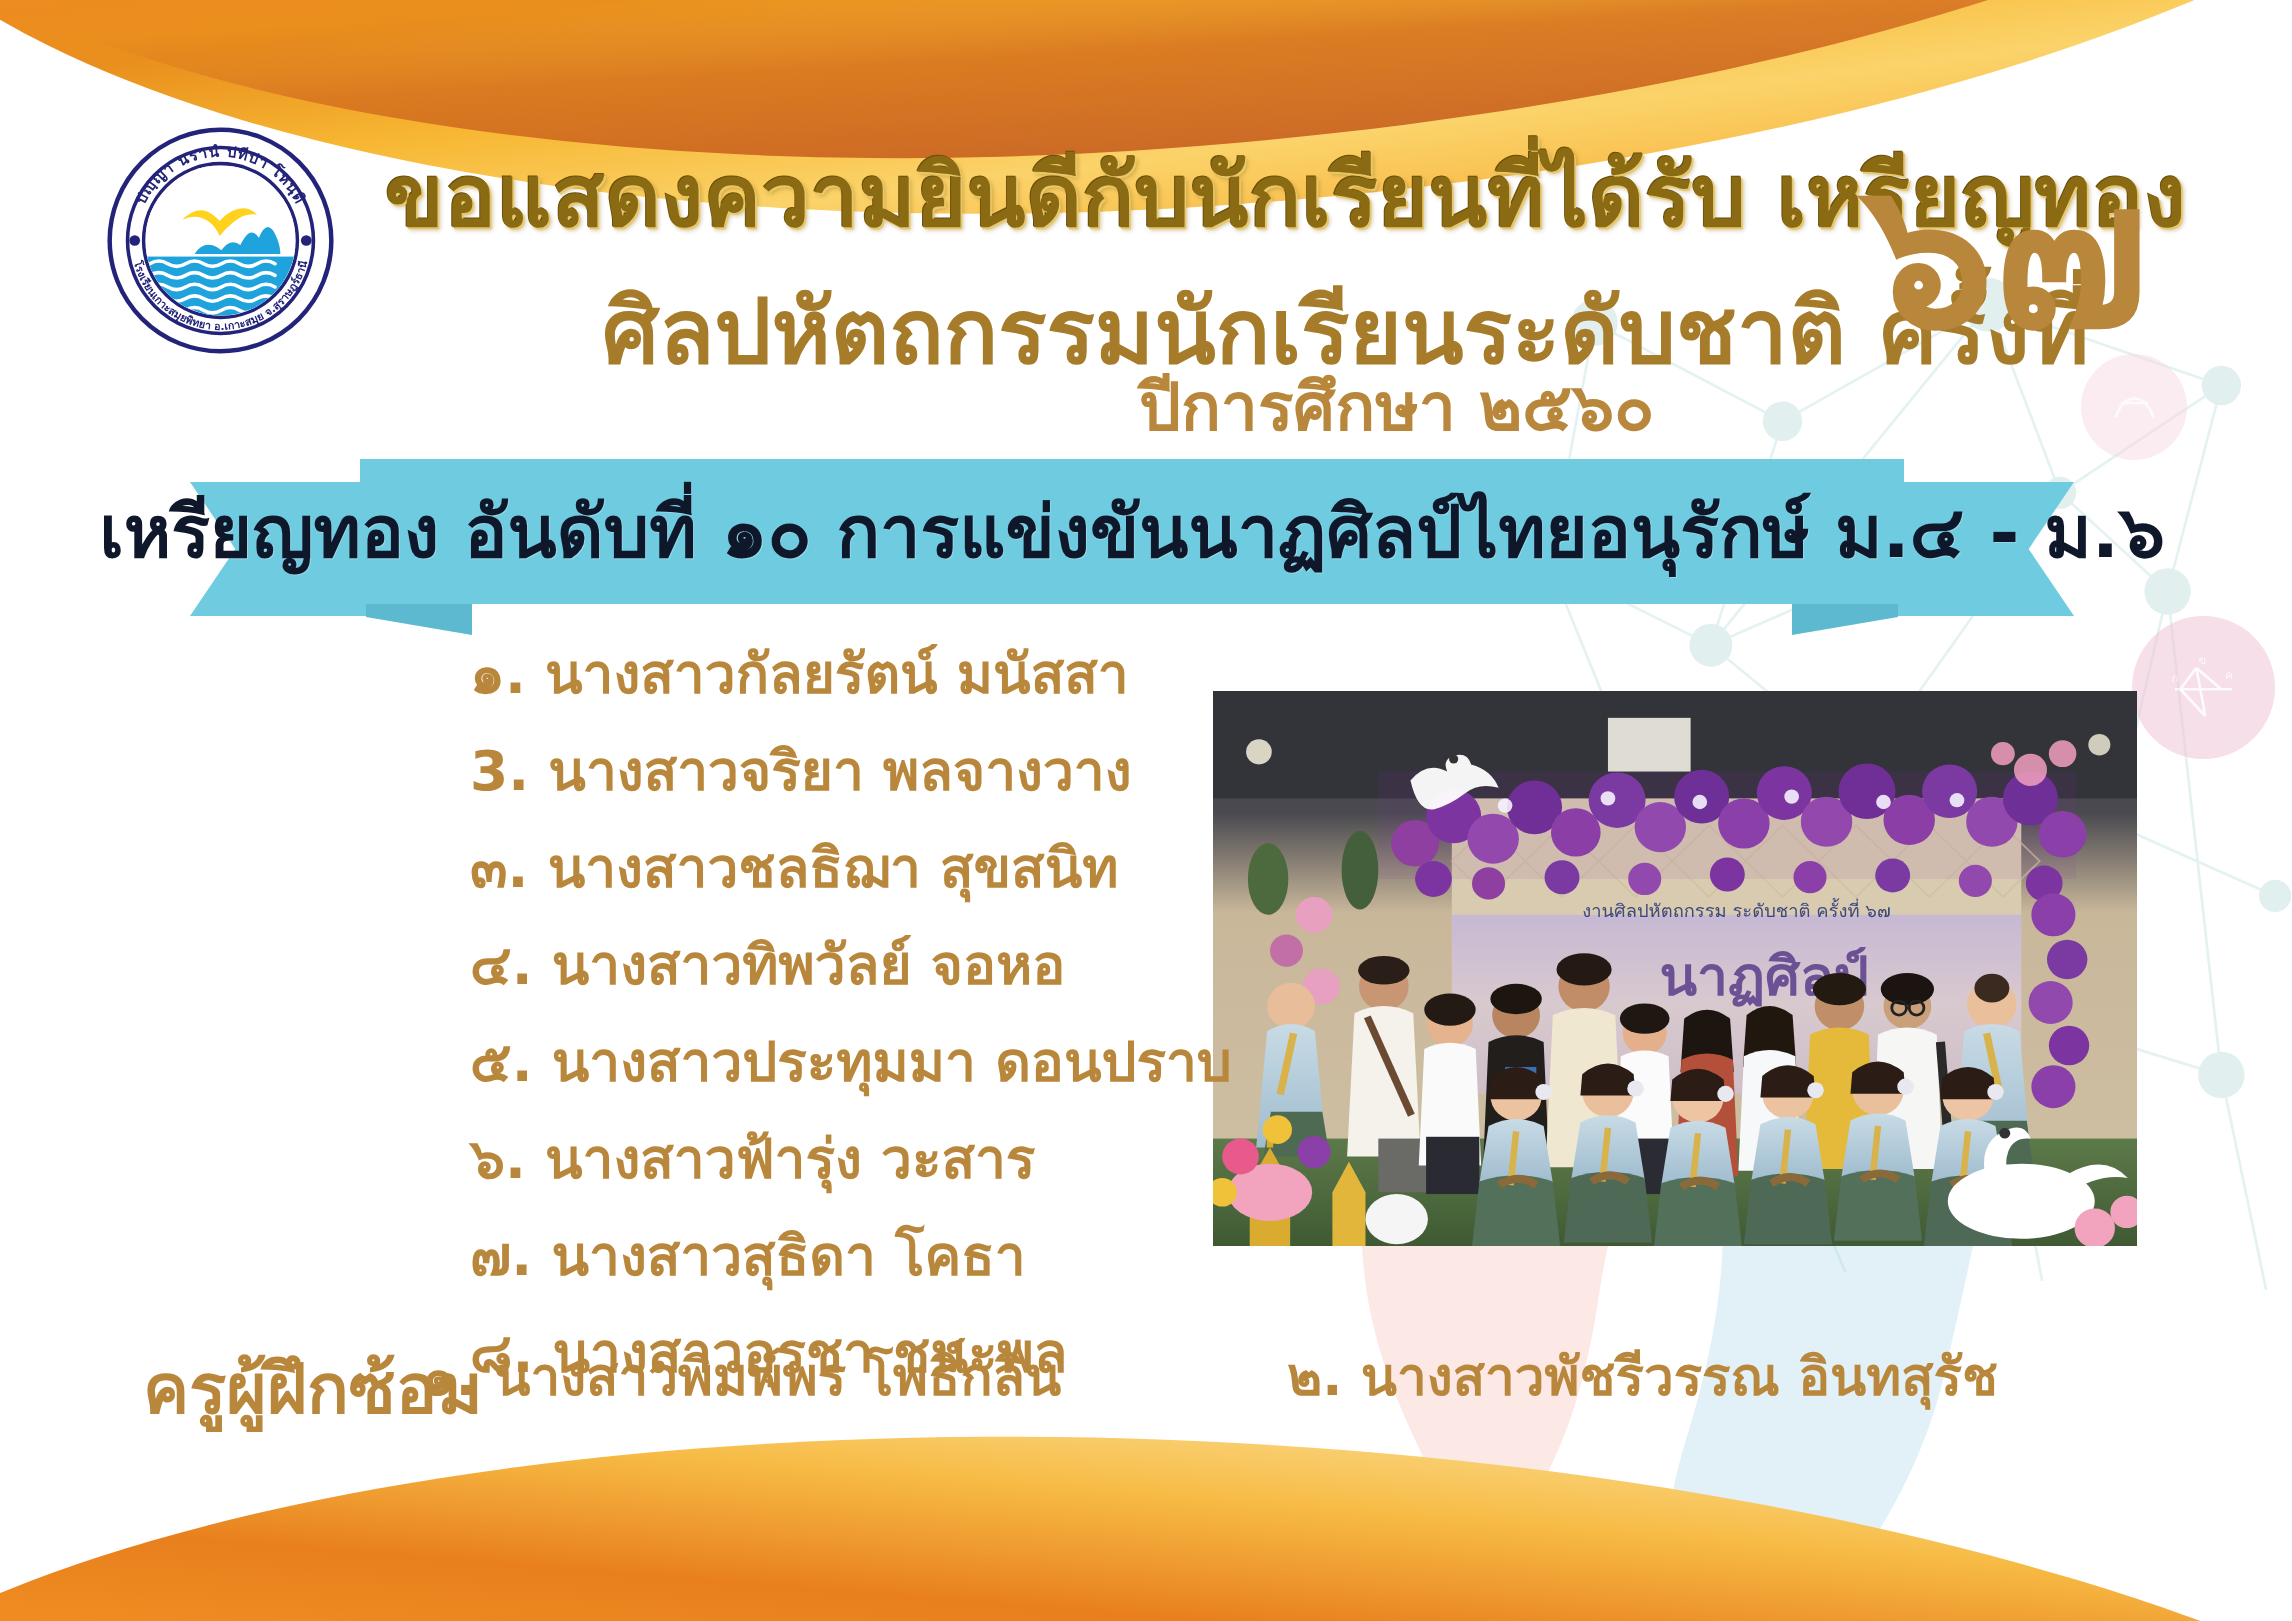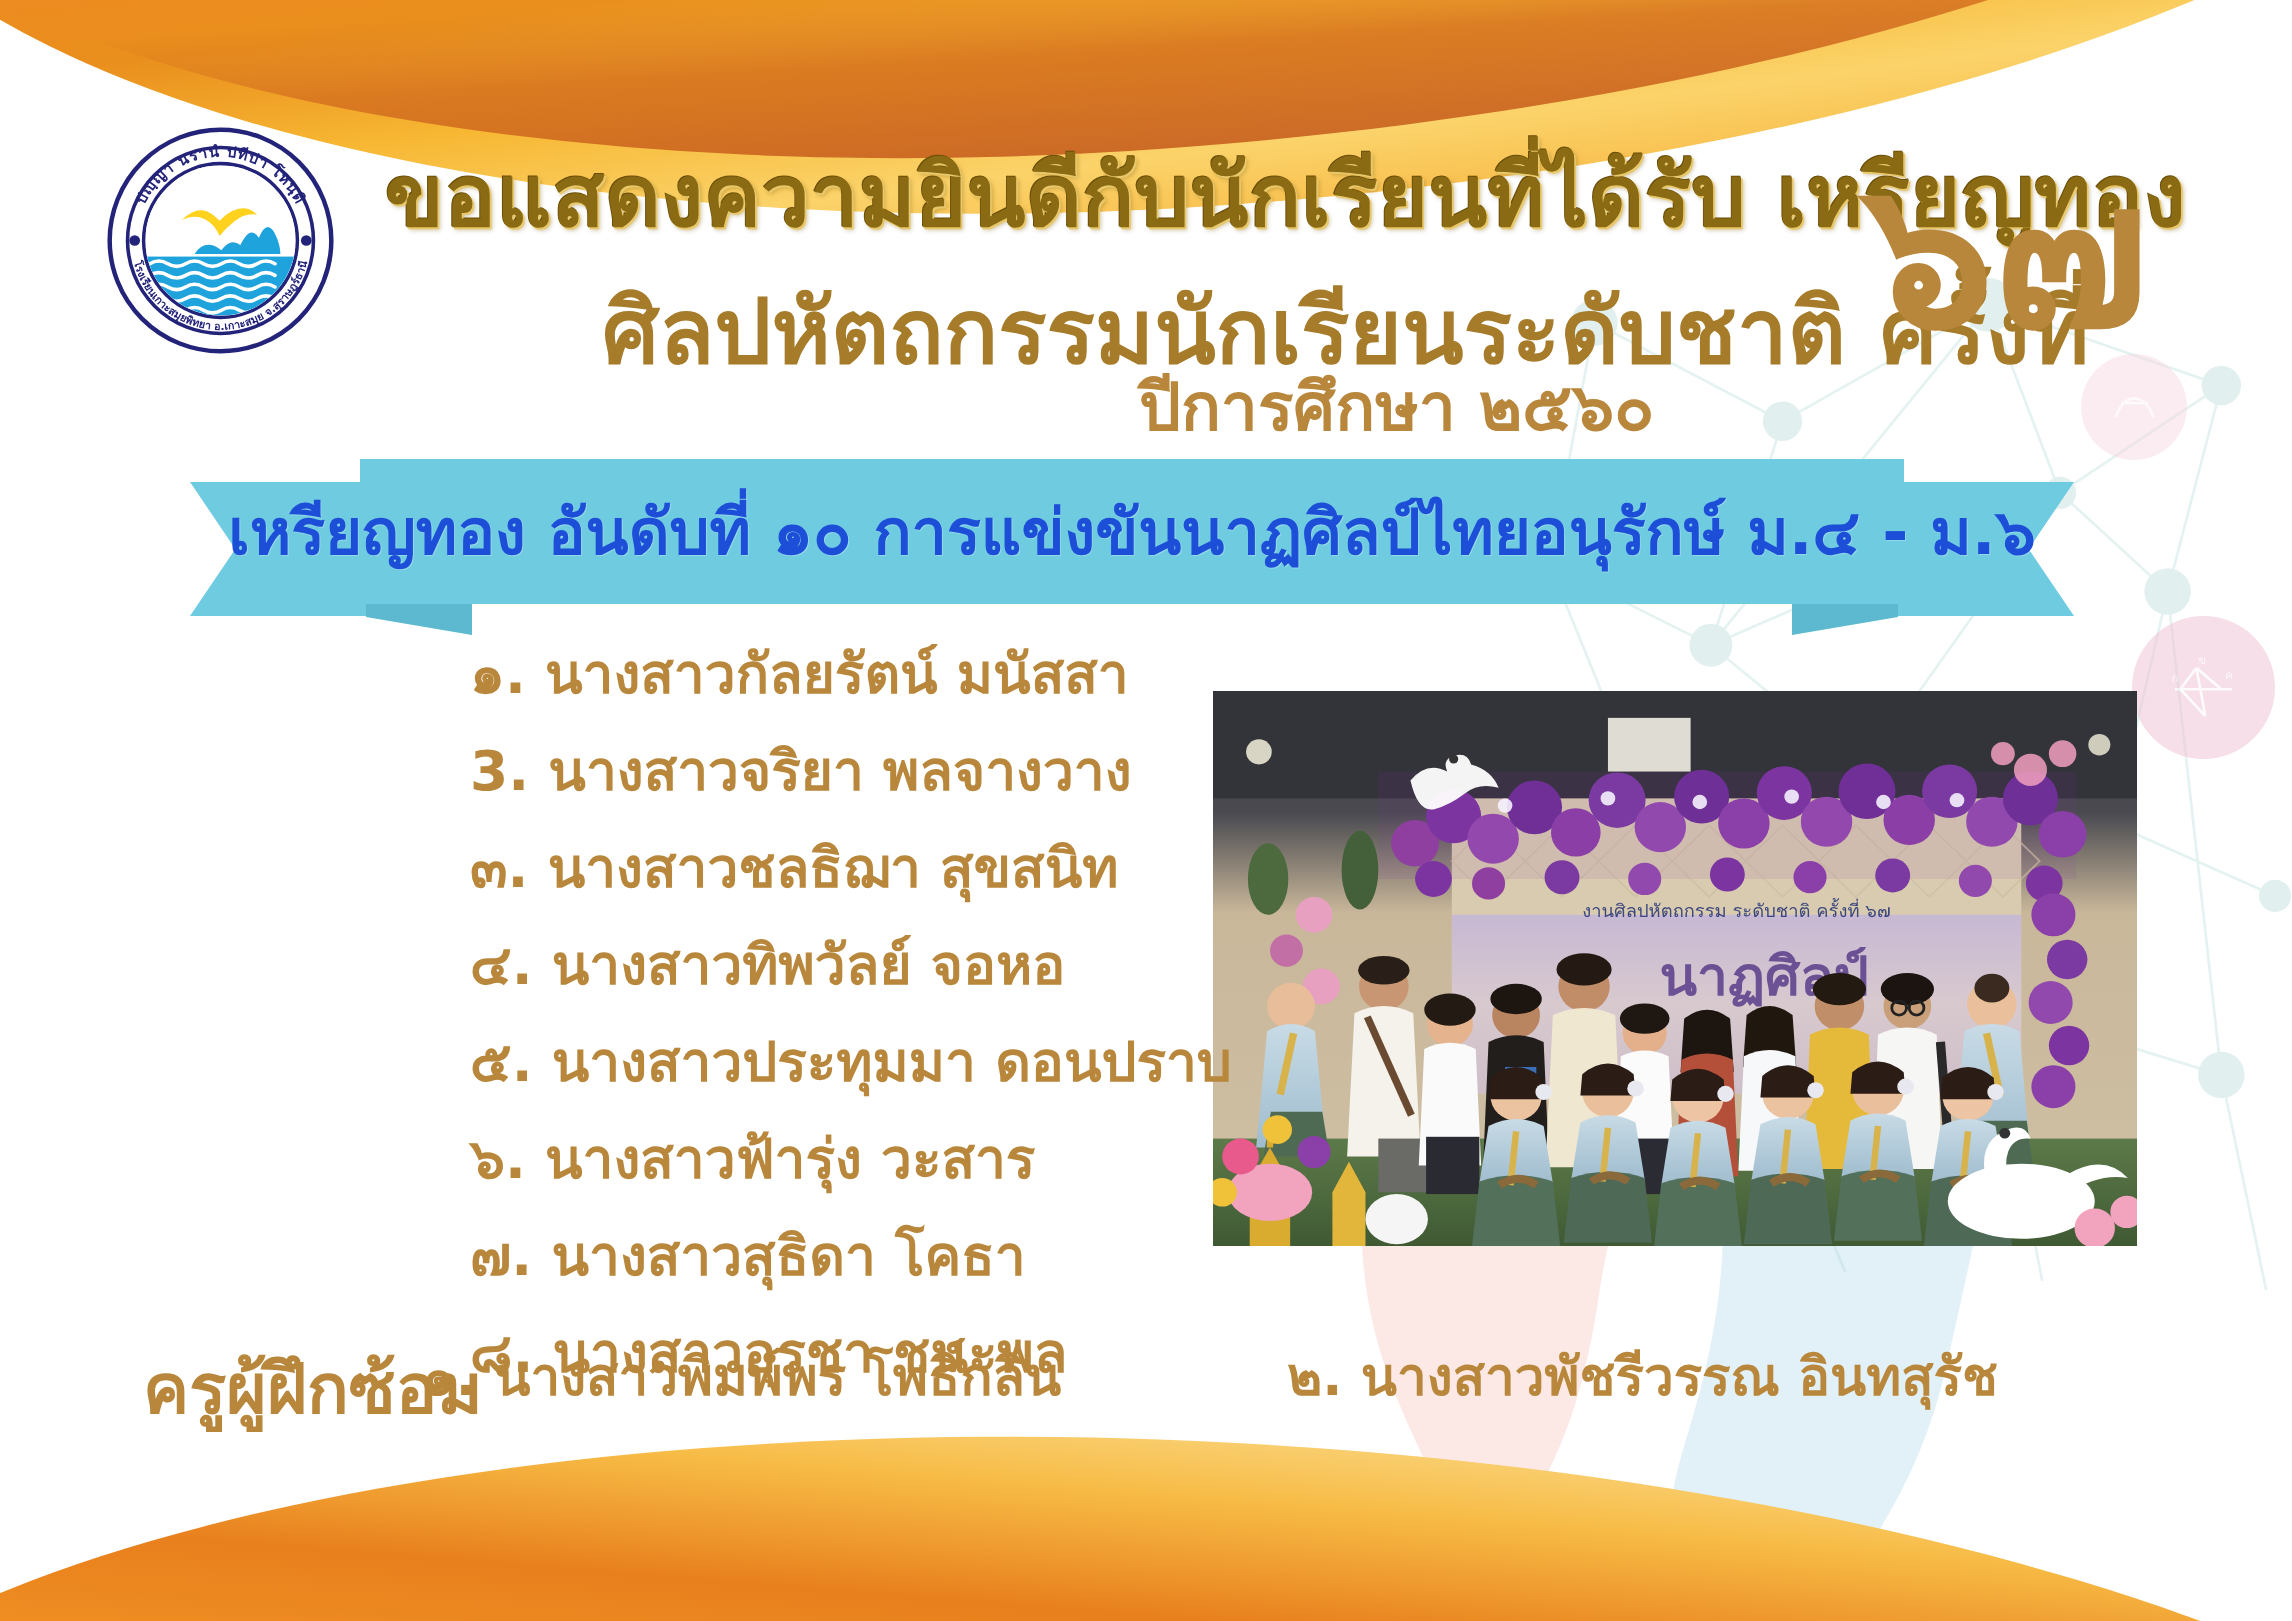--- a/index.html
+++ b/index.html
@@ -109,21 +109,21 @@
   .ribbon-tail.r{right:0;clip-path:polygon(0 0,100% 0,78% 50%,100% 100%,0 100%);}
   .ribbon-fold{position:absolute;top:131px;width:106px;height:45px;background:#5cb9cf;}
   .ribbon-fold.l{left:176px;clip-path:polygon(0 0,100% 0,100% 100%,0 60%);}
   .ribbon-fold.r{right:176px;clip-path:polygon(0 0,100% 0,100% 60%,0 100%);}
   .ribbon-main{
     position:absolute;left:170px;right:170px;top:0;height:145px;
     background:#6fcbe0;
     display:flex;align-items:center;justify-content:center;
   }
   .ribbon-text{
-    font-size:63px;font-weight:bold;color:#1d4ed8;white-space:nowrap;
+    font-size:72px;font-weight:bold;color:#0f172a;white-space:nowrap;
     text-shadow:0.9px 0.9px 0 rgba(255,255,255,.25);
   }
 
   
   .photo-frame{
     position:absolute;left:1213px;top:691px;width:924px;height:555px;
     overflow:hidden;background:#fdba74;
   }
   .photo-svg{width:100%;height:100%;display:block;}
 

